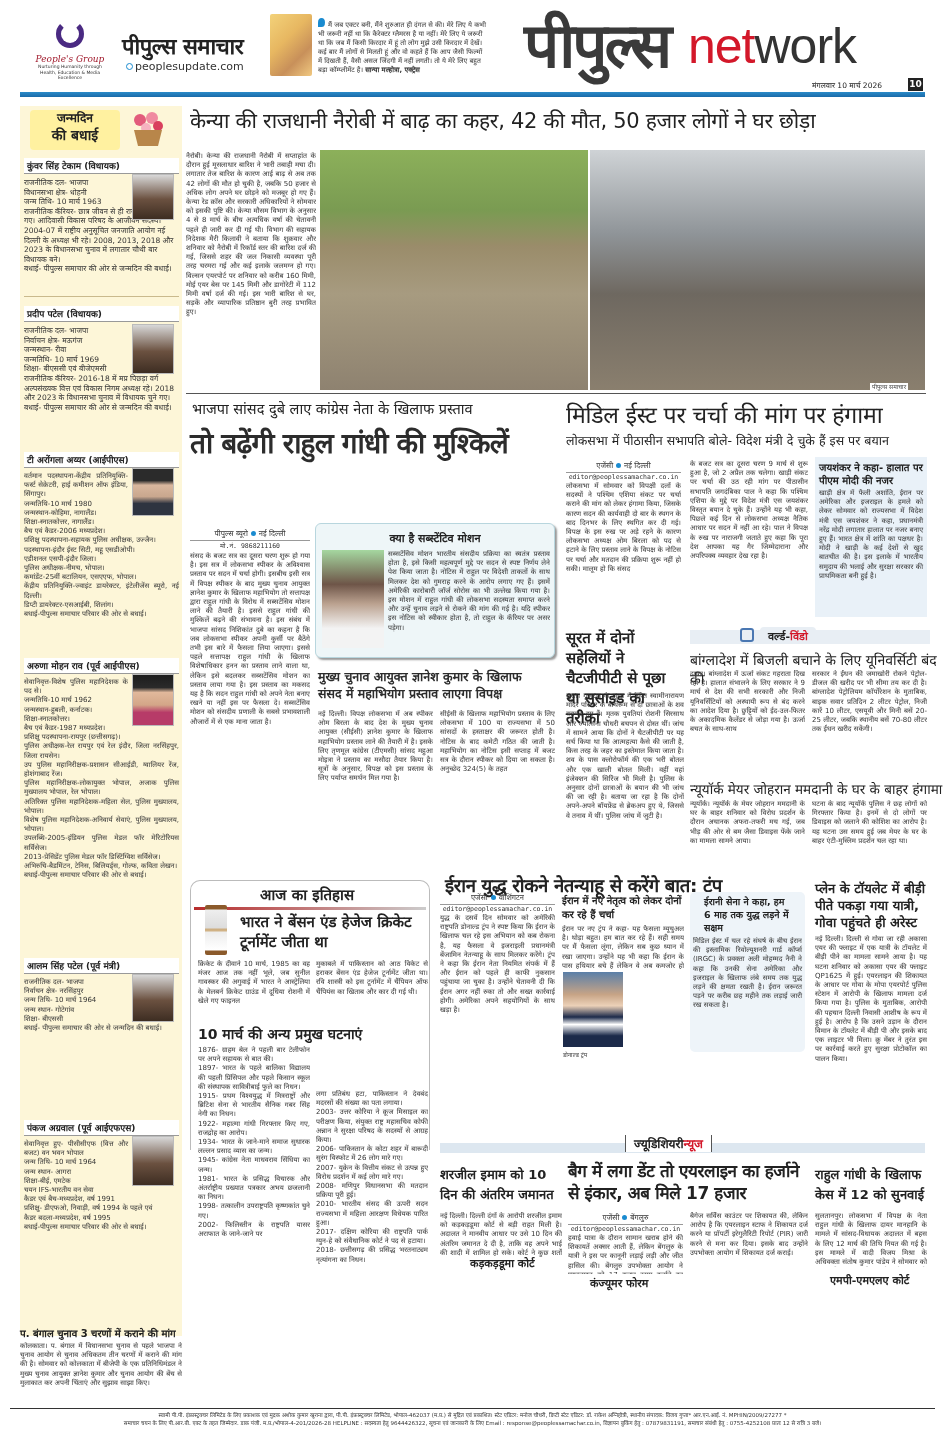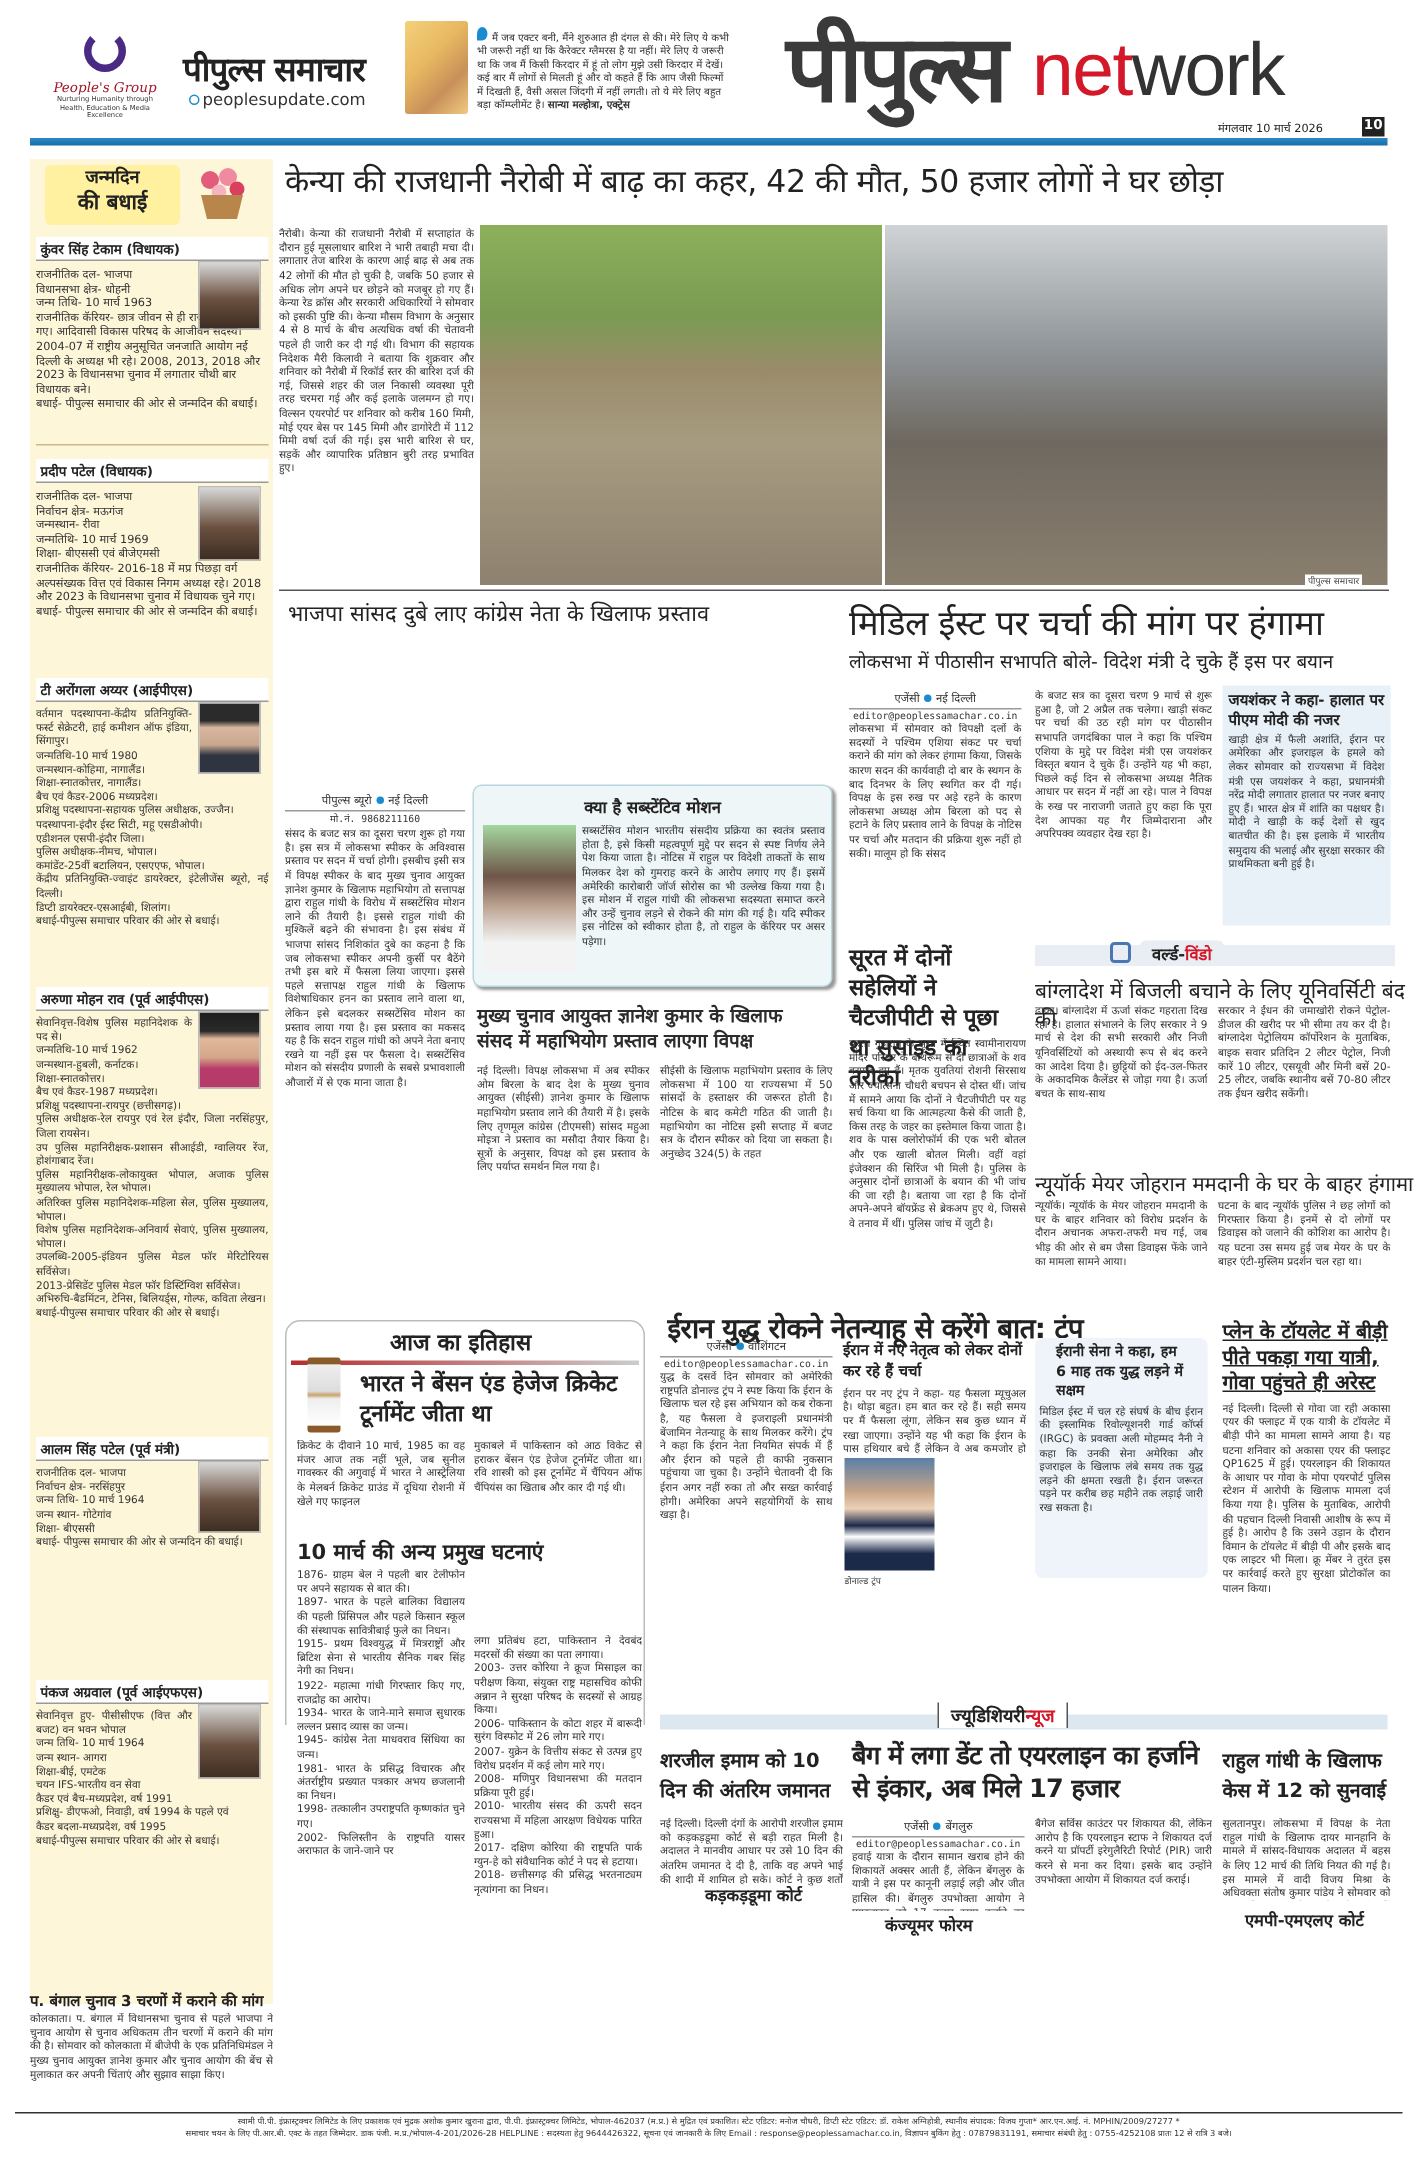--- a/index.html
+++ b/index.html
@@ -210,20 +210,21 @@
 
 <div class="abs h-kenya">केन्या की राजधानी नैरोबी में बाढ़ का कहर, 42 की मौत, 50 हजार लोगों ने घर छोड़ा</div>
 <div class="abs tiny kenya-text" style="height:230px;overflow:hidden;">नैरोबी। केन्या की राजधानी नैरोबी में सप्ताहांत के दौरान हुई मूसलाधार बारिश ने भारी तबाही मचा दी। लगातार तेज बारिश के कारण आई बाढ़ से अब तक 42 लोगों की मौत हो चुकी है, जबकि 50 हजार से अधिक लोग अपने घर छोड़ने को मजबूर हो गए हैं। केन्या रेड क्रॉस और सरकारी अधिकारियों ने सोमवार को इसकी पुष्टि की। केन्या मौसम विभाग के अनुसार 4 से 8 मार्च के बीच अत्यधिक वर्षा की चेतावनी पहले ही जारी कर दी गई थी। विभाग की सहायक निदेशक मैरी किलावी ने बताया कि शुक्रवार और शनिवार को नैरोबी में रिकॉर्ड स्तर की बारिश दर्ज की गई, जिससे शहर की जल निकासी व्यवस्था पूरी तरह चरमरा गई और कई इलाके जलमग्न हो गए। विल्सन एयरपोर्ट पर शनिवार को करीब 160 मिमी, मोई एयर बेस पर 145 मिमी और डागोरेटी में 112 मिमी वर्षा दर्ज की गई। इस भारी बारिश से घर, सड़कें और व्यापारिक प्रतिष्ठान बुरी तरह प्रभावित हुए।</div>
 <div class="abs kenya-img1"></div>
 <div class="abs kenya-img2"></div>
 <div class="abs credit">पीपुल्स समाचार</div>
 <div class="abs sep" style="left:186px;top:393px;width:740px;height:1px;"></div>
 
 <div class="abs h-bjp-kicker">भाजपा सांसद दुबे लाए कांग्रेस नेता के खिलाफ प्रस्ताव</div>
 <div class="abs h-big">
+  <div>तो बढ़ेंगी राहुल गांधी की मुश्किलें</div>
 </div>
 <div class="abs byline" style="left:190px;top:528px;width:120px;">
   <span>पीपुल्स ब्यूरो</span><span class="dot"></span><span>नई दिल्ली</span>
   <div class="mono" style="border-top:1px solid #999;margin-top:2px;">मो.नं. 9868211160</div>
 </div>
 <div class="abs tiny" style="left:190px;top:552px;width:120px;height:300px;overflow:hidden;">संसद के बजट सत्र का दूसरा चरण शुरू हो गया है। इस सत्र में लोकसभा स्पीकर के अविश्वास प्रस्ताव पर सदन में चर्चा होगी। इसबीच इसी सत्र में विपक्ष स्पीकर के बाद मुख्य चुनाव आयुक्त ज्ञानेश कुमार के खिलाफ महाभियोग तो सत्तापक्ष द्वारा राहुल गांधी के विरोध में सब्सटेंसिव मोशन लाने की तैयारी है। इससे राहुल गांधी की मुश्किलें बढ़ने की संभावना है। इस संबंध में भाजपा सांसद निशिकांत दुबे का कहना है कि जब लोकसभा स्पीकर अपनी कुर्सी पर बैठेंगे तभी इस बारे में फैसला लिया जाएगा। इससे पहले सत्तापक्ष राहुल गांधी के खिलाफ विशेषाधिकार हनन का प्रस्ताव लाने वाला था, लेकिन इसे बदलकर सब्सटेंसिव मोशन का प्रस्ताव लाया गया है। इस प्रस्ताव का मकसद यह है कि सदन राहुल गांधी को अपने नेता बनाए रखने या नहीं इस पर फैसला दे। सब्सटेंसिव मोशन को संसदीय प्रणाली के सबसे प्रभावशाली औजारों में से एक माना जाता है।</div>
 <div class="abs box-motion">
   <h3>क्या है सब्स्टेंटिव मोशन</h3>
 </div>
 <div class="abs rahul"></div>
@@ -255,21 +256,21 @@
 <div class="abs world-band"></div>
 <div class="abs globe"></div>
 <div class="abs world-pill"><b>वर्ल्ड-</b><span>विंडो</span></div>
 <div class="abs h-bd">बांग्लादेश में बिजली बचाने के लिए यूनिवर्सिटी बंद की</div>
 <div class="abs tiny" style="left:690px;top:670px;width:115px;height:95px;overflow:hidden;">ढाका। बांग्लादेश में ऊर्जा संकट गहराता दिख रहा है। हालात संभालने के लिए सरकार ने 9 मार्च से देश की सभी सरकारी और निजी यूनिवर्सिटियों को अस्थायी रूप से बंद करने का आदेश दिया है। छुट्टियों को ईद-उल-फितर के अकादमिक कैलेंडर से जोड़ा गया है। ऊर्जा बचत के साथ-साथ</div>
 <div class="abs tiny" style="left:812px;top:670px;width:115px;height:95px;overflow:hidden;">सरकार ने ईंधन की जमाखोरी रोकने पेट्रोल-डीजल की खरीद पर भी सीमा तय कर दी है। बांग्लादेश पेट्रोलियम कॉर्पोरेशन के मुताबिक, बाइक सवार प्रतिदिन 2 लीटर पेट्रोल, निजी कारें 10 लीटर, एसयूवी और मिनी बसें 20-25 लीटर, जबकि स्थानीय बसें 70-80 लीटर तक ईंधन खरीद सकेंगी।</div>
 <div class="abs h-ny">न्यूयॉर्क मेयर जोहरान ममदानी के घर के बाहर हंगामा</div>
 <div class="abs tiny" style="left:690px;top:800px;width:115px;height:50px;overflow:hidden;">न्यूयॉर्क। न्यूयॉर्क के मेयर जोहरान ममदानी के घर के बाहर शनिवार को विरोध प्रदर्शन के दौरान अचानक अफरा-तफरी मच गई, जब भीड़ की ओर से बम जैसा डिवाइस फेंके जाने का मामला सामने आया।</div>
 <div class="abs tiny" style="left:812px;top:800px;width:115px;height:60px;overflow:hidden;">घटना के बाद न्यूयॉर्क पुलिस ने छह लोगों को गिरफ्तार किया है। इनमें से दो लोगों पर डिवाइस को जलाने की कोशिश का आरोप है। यह घटना उस समय हुई जब मेयर के घर के बाहर एंटी-मुस्लिम प्रदर्शन चल रहा था।</div>
 
-<div class="abs h-plane" style="width:115px;text-decoration:underline;">प्लेन के टॉयलेट में बीड़ी पीते पकड़ा गया यात्री, गोवा पहुंचते ही अरेस्ट</div>
+<div class="abs h-plane" style="width:115px;">प्लेन के टॉयलेट में बीड़ी पीते पकड़ा गया यात्री, गोवा पहुंचते ही अरेस्ट</div>
 <div class="abs tiny" style="left:815px;top:935px;width:112px;height:200px;overflow:hidden;">नई दिल्ली। दिल्ली से गोवा जा रही अकासा एयर की फ्लाइट में एक यात्री के टॉयलेट में बीड़ी पीने का मामला सामने आया है। यह घटना शनिवार को अकासा एयर की फ्लाइट QP1625 में हुई। एयरलाइन की शिकायत के आधार पर गोवा के मोपा एयरपोर्ट पुलिस स्टेशन में आरोपी के खिलाफ मामला दर्ज किया गया है। पुलिस के मुताबिक, आरोपी की पहचान दिल्ली निवासी आशीष के रूप में हुई है। आरोप है कि उसने उड़ान के दौरान विमान के टॉयलेट में बीड़ी पी और इसके बाद एक लाइटर भी मिला। क्रू मेंबर ने तुरंत इस पर कार्रवाई करते हुए सुरक्षा प्रोटोकॉल का पालन किया।</div>
 
 <div class="abs itihas-box"></div>
 <div class="abs itihas-t">आज का इतिहास</div>
 <div class="abs itihas-line"></div>
 <div class="abs hourglass"></div>
 <div class="abs h-cricket" style="width:185px;">भारत ने बेंसन एंड हेजेज क्रिकेट टूर्नामेंट जीता था</div>
 <div class="abs tiny" style="left:198px;top:960px;width:112px;height:60px;overflow:hidden;">क्रिकेट के दीवाने 10 मार्च, 1985 का वह मंजर आज तक नहीं भूले, जब सुनील गावस्कर की अगुवाई में भारत ने आस्ट्रेलिया के मेलबर्न क्रिकेट ग्राउंड में दूधिया रोशनी में खेले गए फाइनल</div>
 <div class="abs tiny" style="left:316px;top:960px;width:112px;height:60px;overflow:hidden;">मुकाबले में पाकिस्तान को आठ विकेट से हराकर बेंसन एंड हेजेज टूर्नामेंट जीता था। रवि शास्त्री को इस टूर्नामेंट में चैंपियन ऑफ चैंपियंस का खिताब और कार दी गई थी।</div>
 <div class="abs h-events">10 मार्च की अन्य प्रमुख घटनाएं</div>

